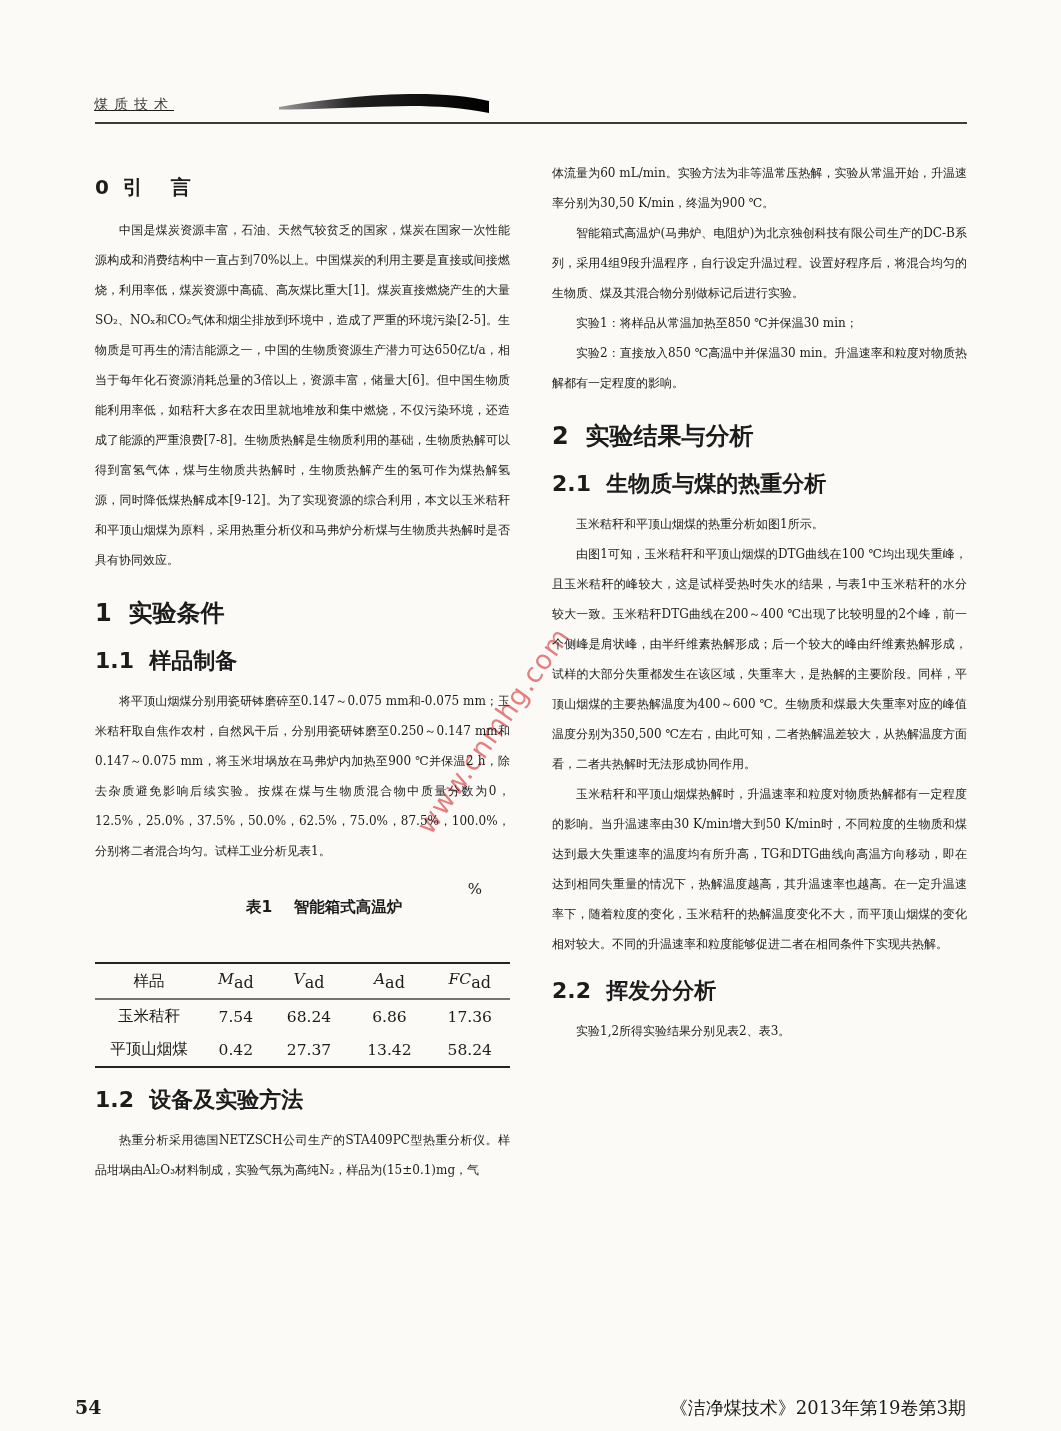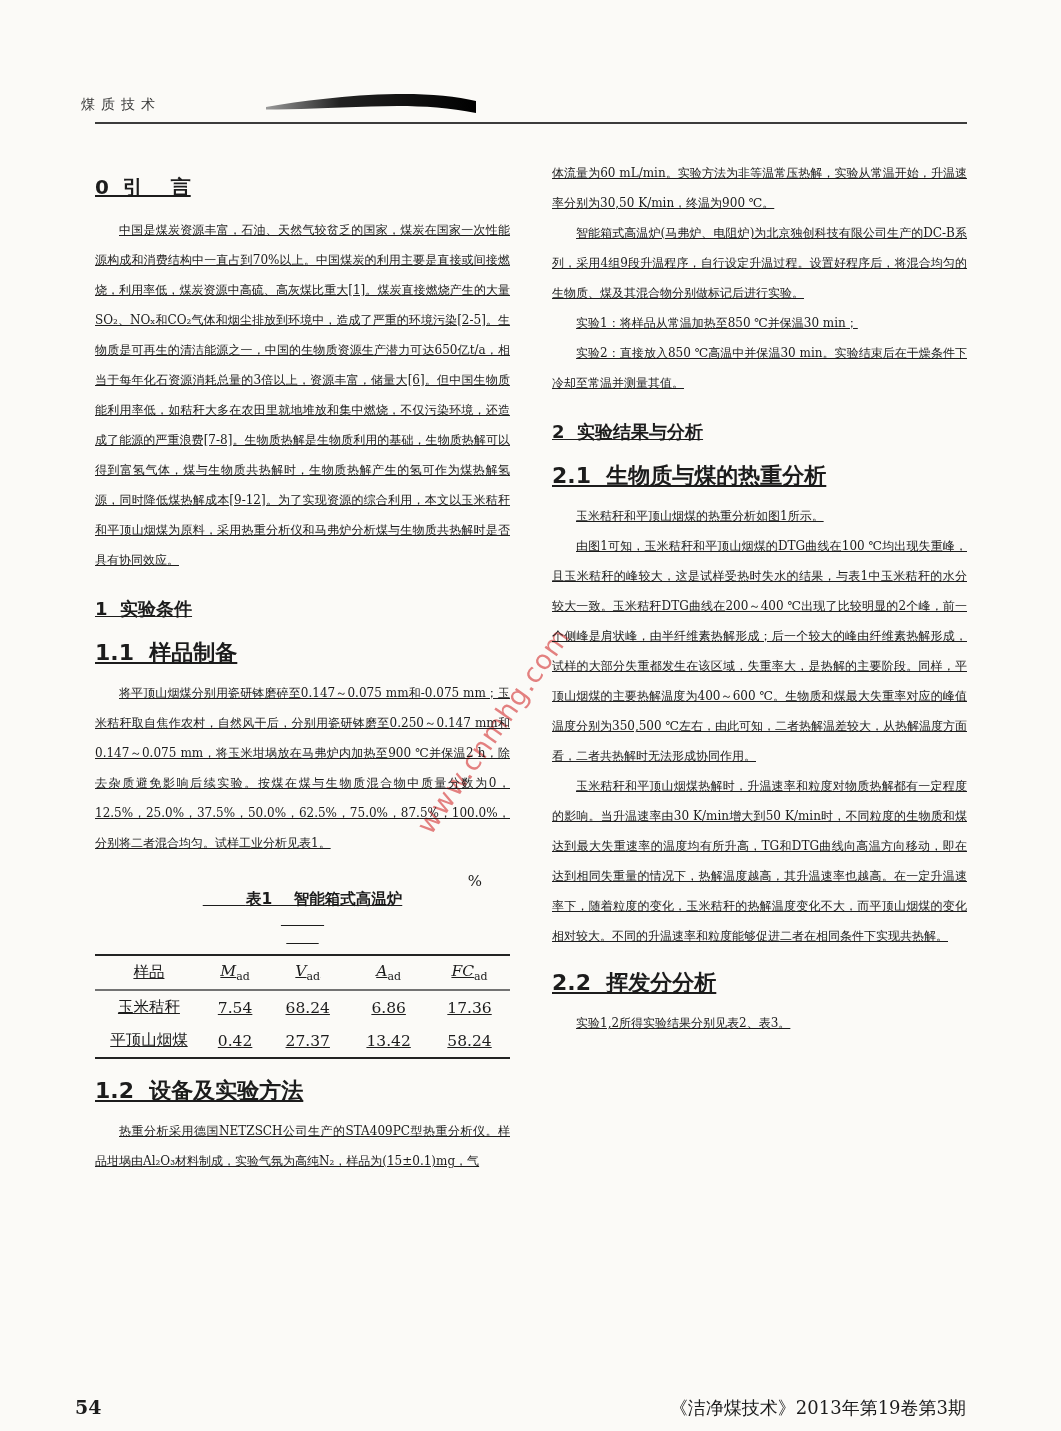--- a/index.html
+++ b/index.html
@@ -6,48 +6,48 @@
   html, body { margin: 0; padding: 0; }
   body {
     width: 1061px; height: 1431px;
     position: relative;
     overflow: hidden;
     background: #fbfaf7;
     color: #1c1c1c;
     font-family: "DejaVu Serif", "Liberation Serif", serif;
   }
   
-  .pagehead { position: absolute; left: 81px; top: 94px; width: 872px; height: 28px; }
+  .pagehead { position: absolute; left: 94px; top: 94px; width: 872px; height: 28px; text-decoration: underline; }
   .head-label {
     font-family: "DejaVu Sans", "Liberation Sans", sans-serif;
     font-size: 14px; letter-spacing: 6px; color: #3a3a3a;
   }
   .swoosh { position: absolute; left: 185px; top: -2px; }
   .headrule { position: absolute; left: 95px; top: 122px; width: 872px; border-top: 2px solid #3c3c3c; }
 
   
   .watermark {
     position: absolute; left: 368px; top: 715px; width: 250px;
     text-align: center;
     transform: rotate(-55deg);
     font-family: "DejaVu Sans", "Liberation Sans", sans-serif;
     font-size: 27px; letter-spacing: 1px;
     color: rgba(222, 106, 106, 0.85);
     pointer-events: none;
   }
 
   
-  .content { position: absolute; left: 95px; top: 158px; width: 872px; display: flex; gap: 42px; text-decoration: underline; }
+  .content { position: absolute; left: 95px; top: 158px; width: 872px; display: flex; gap: 42px; }
   .col { width: 423px; }
   .col p { margin: 0; font-size: 12px; line-height: 30px; text-align: justify; }
   p.indent { text-indent: 2em; }
 
   .h-main {
     font-family: "DejaVu Sans", "Liberation Sans", sans-serif;
-    font-weight: bold; font-size: 18px;
+    font-weight: bold; font-size: 24px;
     margin: 22px 0 14px; white-space: pre;
   }
   .h-intro { margin-top: 16px; font-size: 20px; }
   .h-sub {
     font-family: "DejaVu Sans", "Liberation Sans", sans-serif;
     font-weight: bold; font-size: 22px;
     margin: 17px 0 10px; white-space: pre;
   }
 
   
@@ -59,21 +59,21 @@
   }
   .capunit {
     position: absolute; right: 28px; top: 1px;
     font-weight: normal; font-family: "DejaVu Serif", serif; font-size: 15px;
   }
   .t1 { width: 100%; border-collapse: collapse; font-size: 15.5px; }
   .t1 th, .t1 td { padding: 6px 2px; text-align: center; font-weight: normal; }
   .t1 thead tr { border-top: 2px solid #232323; border-bottom: 2px solid #737373; }
   .t1 tbody tr:last-child { border-bottom: 2px solid #232323; }
   .t1 th:first-child, .t1 td:first-child { width: 26%; }
-  .t1 sub { font-size: 11px; }
+  .t1 sub { font-size: 16px; }
   .t1 .hm { font-style: italic; }
 
   
   .footer {
     position: absolute; left: 75px; right: 95px; top: 1396px;
     display: flex; justify-content: space-between; align-items: baseline;
   }
   .pageno { font-size: 19px; font-weight: bold; }
   .journal { font-size: 18px; }
 </style>
@@ -142,21 +142,21 @@
       </table>
 
       <h2 class="h-sub">1.2  设备及实验方法</h2>
       <p class="indent">热重分析采用德国NETZSCH公司生产的STA409PC型热重分析仪。样品坩埚由Al₂O₃材料制成，实验气氛为高纯N₂，样品为(15±0.1)mg，气</p>
     </div>
 
     <div class="col">
       <p>体流量为60 mL/min。实验方法为非等温常压热解，实验从常温开始，升温速率分别为30,50 K/min，终温为900 ℃。</p>
       <p class="indent">智能箱式高温炉(马弗炉、电阻炉)为北京独创科技有限公司生产的DC-B系列，采用4组9段升温程序，自行设定升温过程。设置好程序后，将混合均匀的生物质、煤及其混合物分别做标记后进行实验。</p>
       <p class="indent">实验1：将样品从常温加热至850 ℃并保温30 min；</p>
-      <p class="indent">实验2：直接放入850 ℃高温中并保温30 min。实验结束后在干燥条件下冷却至常温并测量其值。</p>
+      <p class="indent">实验2：直接放入850 ℃高温中并保温30 min。升温速率和粒度对物质热解都有一定程度的影响。</p>
 
       <h1 class="h-main">2  实验结果与分析</h1>
       <h2 class="h-sub">2.1  生物质与煤的热重分析</h2>
       <p class="indent">玉米秸秆和平顶山烟煤的热重分析如图1所示。</p>
       <p class="indent">由图1可知，玉米秸秆和平顶山烟煤的DTG曲线在100 ℃均出现失重峰，且玉米秸秆的峰较大，这是试样受热时失水的结果，与表1中玉米秸秆的水分较大一致。玉米秸秆DTG曲线在200～400 ℃出现了比较明显的2个峰，前一个侧峰是肩状峰，由半纤维素热解形成；后一个较大的峰由纤维素热解形成，试样的大部分失重都发生在该区域，失重率大，是热解的主要阶段。同样，平顶山烟煤的主要热解温度为400～600 ℃。生物质和煤最大失重率对应的峰值温度分别为350,500 ℃左右，由此可知，二者热解温差较大，从热解温度方面看，二者共热解时无法形成协同作用。</p>
       <p class="indent">玉米秸秆和平顶山烟煤热解时，升温速率和粒度对物质热解都有一定程度的影响。当升温速率由30 K/min增大到50 K/min时，不同粒度的生物质和煤达到最大失重速率的温度均有所升高，TG和DTG曲线向高温方向移动，即在达到相同失重量的情况下，热解温度越高，其升温速率也越高。在一定升温速率下，随着粒度的变化，玉米秸秆的热解温度变化不大，而平顶山烟煤的变化相对较大。不同的升温速率和粒度能够促进二者在相同条件下实现共热解。</p>
 
       <h2 class="h-sub">2.2  挥发分分析</h2>
       <p class="indent">实验1,2所得实验结果分别见表2、表3。</p>
     </div>

